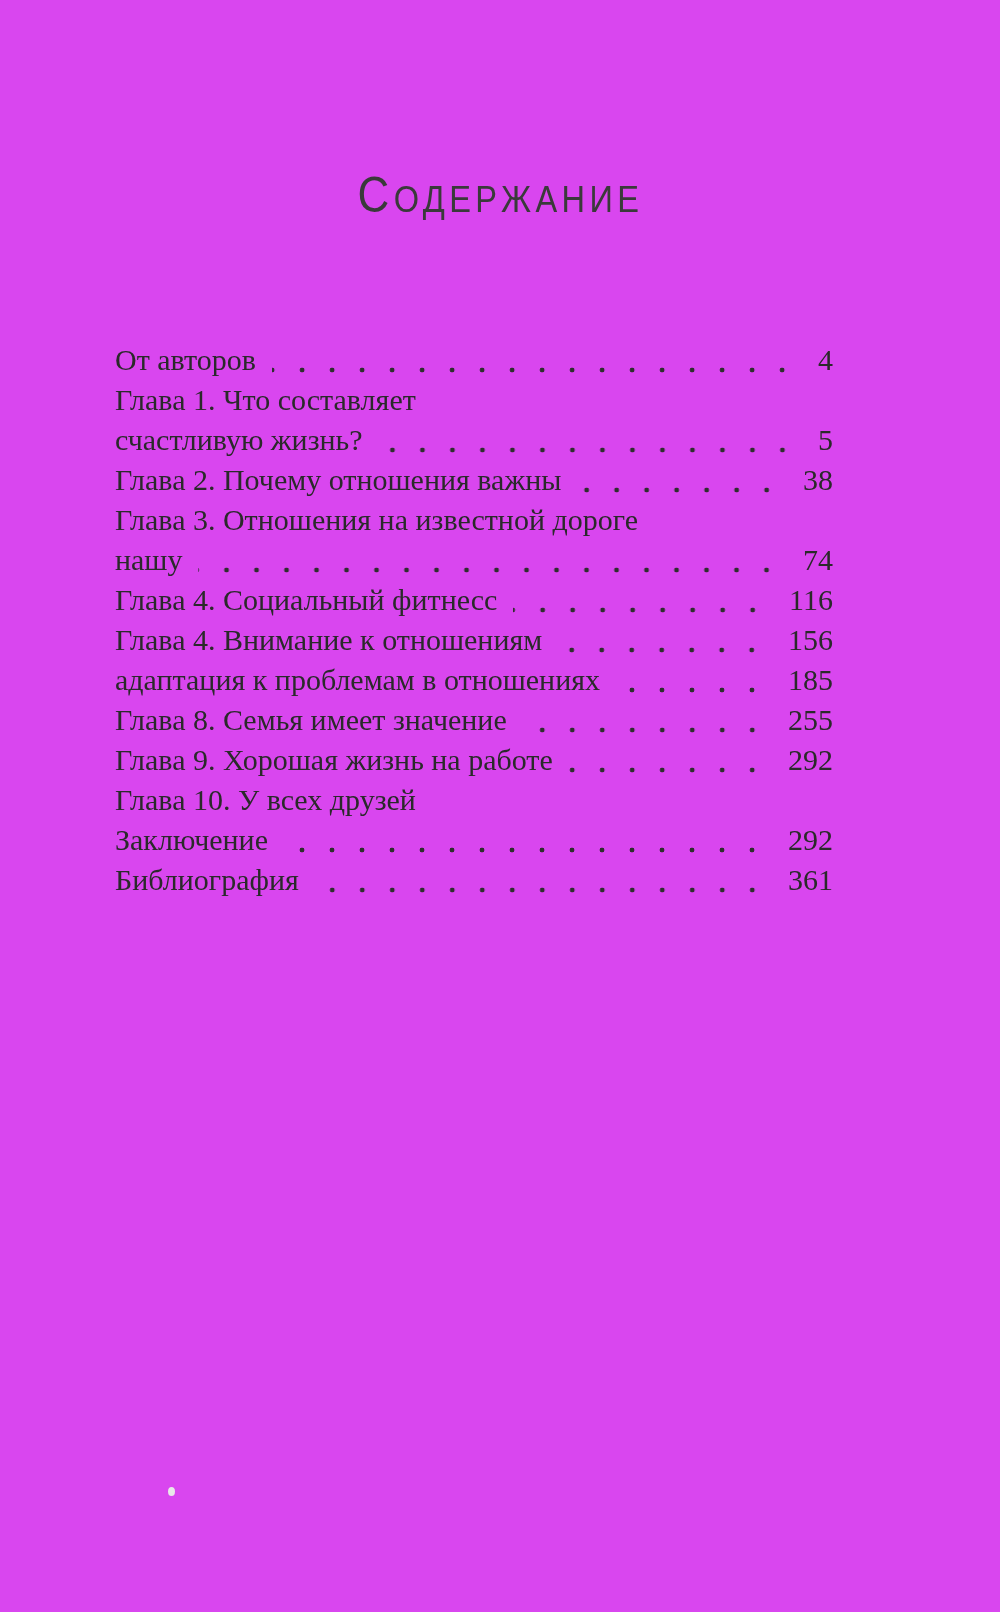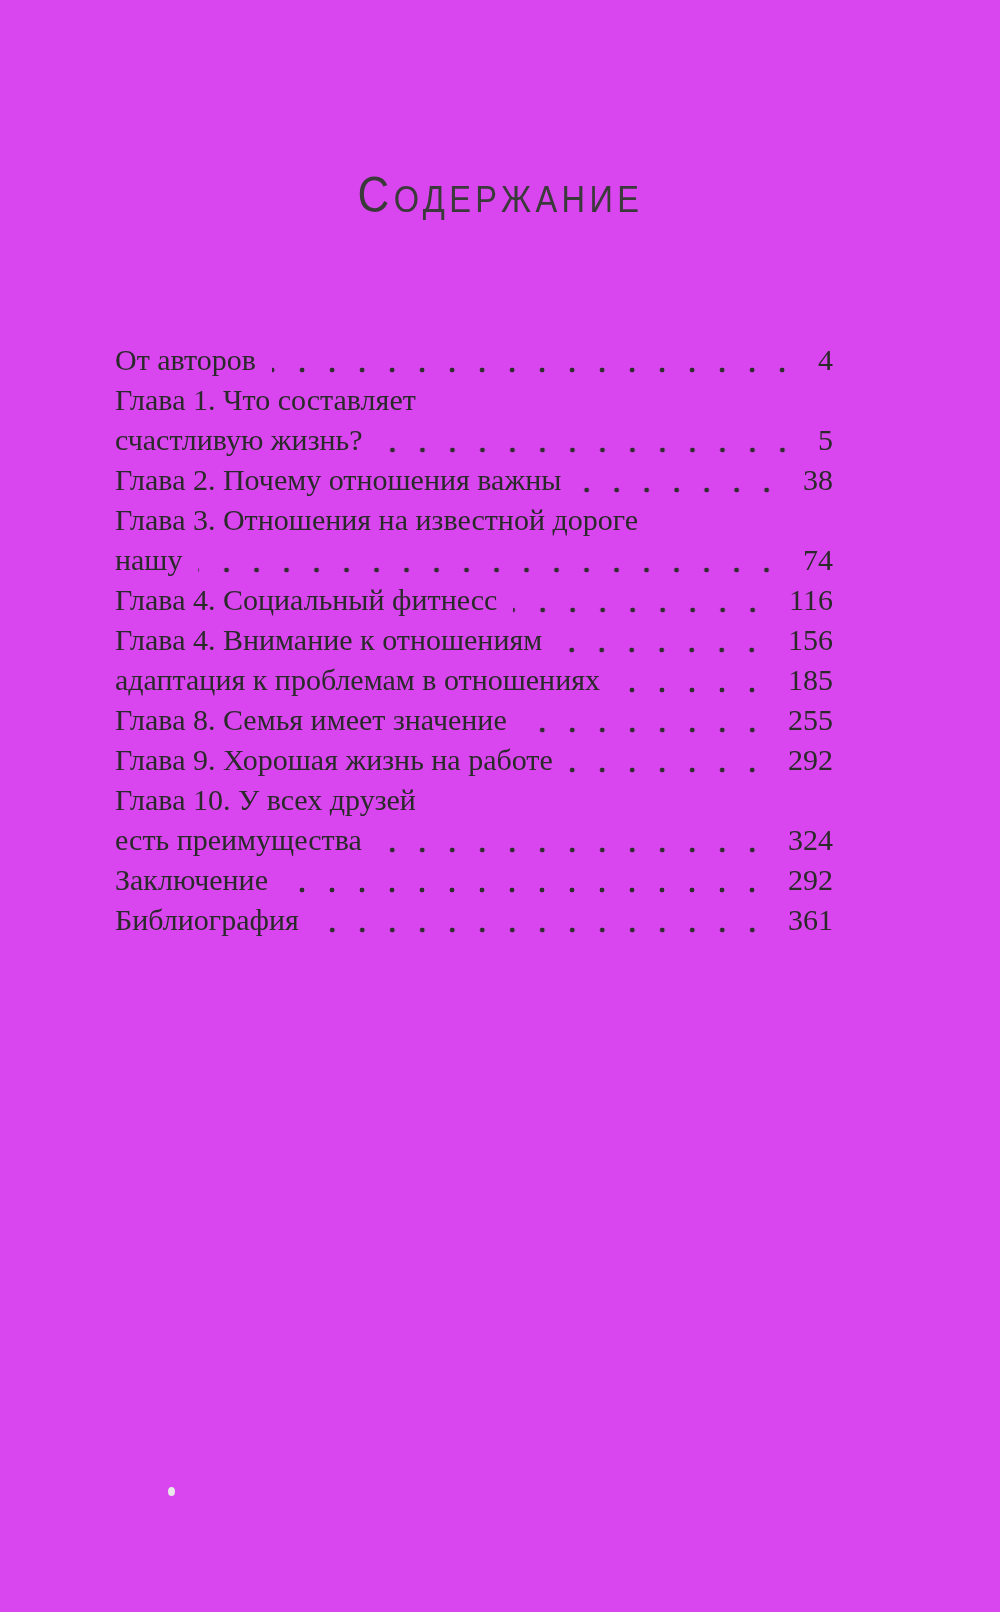--- a/index.html
+++ b/index.html
@@ -153,25 +153,20 @@
         <div class="toc-line">
           <span class="toc-text">Глава 9. Хорошая жизнь на работе</span>
           <span class="leader"></span>
           <span class="page-num">292</span>
         </div>
       </div>
       <div class="toc-entry">
         <div class="toc-line">
           <span class="toc-text">Глава 10. У всех друзей</span>
         </div>
-        <div class="toc-line">
-          <span class="toc-text">есть преимущества</span>
-          <span class="leader"></span>
-          <span class="page-num">324</span>
-        </div>
       </div>
       <div class="toc-entry">
         <div class="toc-line">
           <span class="toc-text">Заключение</span>
           <span class="leader"></span>
           <span class="page-num">292</span>
         </div>
       </div>
       <div class="toc-entry">
         <div class="toc-line">

